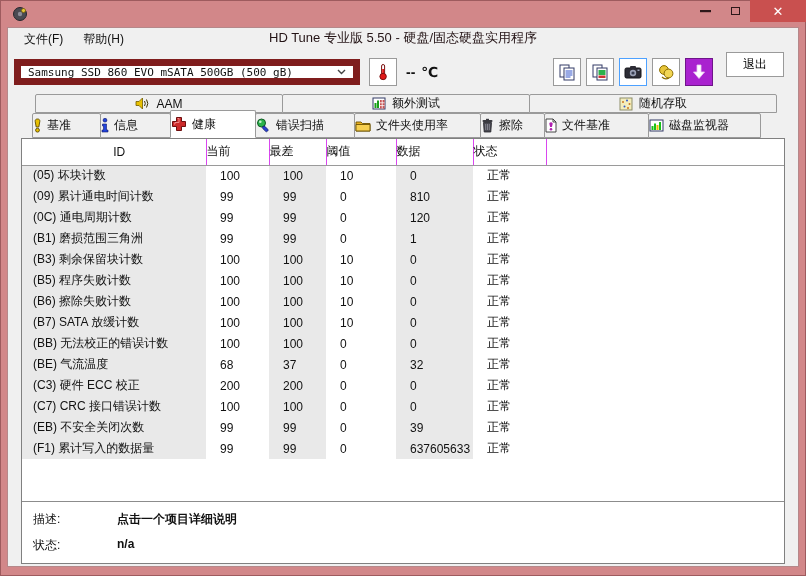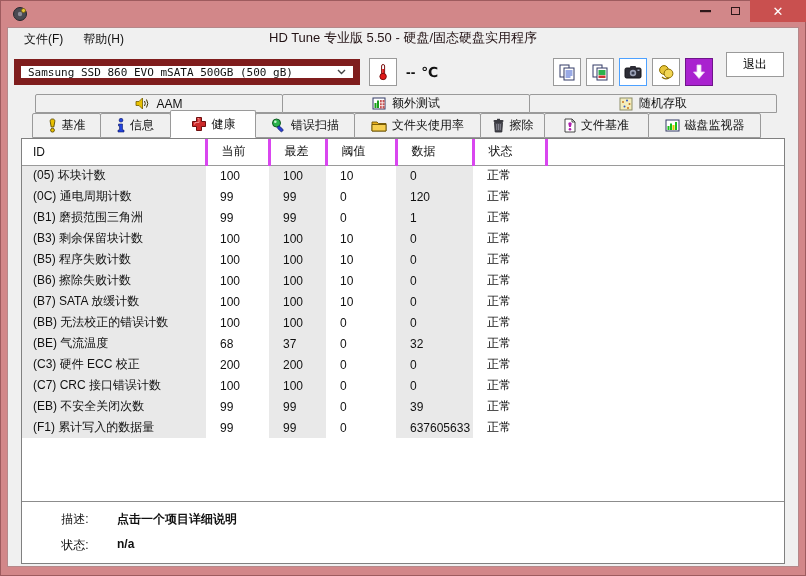--- a/index.html
+++ b/index.html
@@ -33,38 +33,38 @@
   .tool-btn.active { border:1px solid #4da1ff; }
   .tool-btn.purple { background:#a922cf; border:1px solid #6e1589; }
   .exit-btn { width:58px; height:25px; background:#fff; border:1px solid #9a9a9a; margin:0 14px 16px 13px; font-size:12px; font-family:inherit; }
 
   
   .tabs-top { height:19px; display:flex; padding:0 21px 0 27px; }
   .tab-wide { flex:1; display:flex; align-items:center; justify-content:center; gap:6px; background:#f0f0f0; border:1px solid #9a9a9a; border-radius:2px 2px 0 0; margin-left:-1px; font-size:12px; }
   .tab-wide:first-child { margin-left:0; }
 
   .tabs-main { height:25px; display:flex; padding-left:25px; position:relative; }
-  .tab { display:flex; align-items:center; justify-content:center; gap:5px; background:#f0f0f0; border:1px solid #9a9a9a; border-radius:2px 2px 0 0; margin-left:-1px; font-size:12px; height:25px; }
+  .tab { display:flex; align-items:center; justify-content:flex-start; gap:5px; background:#f0f0f0; border:1px solid #9a9a9a; border-radius:2px 2px 0 0; margin-left:-1px; font-size:12px; height:25px; }
   .tab.active { background:#fff; height:28px; margin-top:-3px; border-bottom:1px solid #fff; position:relative; z-index:3; }
   .w-t0{width:69px}.w-t1{width:71px}.w-t2{width:86px}.w-t3{width:100px}.w-t4{width:127px}.w-t5{width:65px}.w-t6{width:105px}.w-t7{width:113px}
 
   
   .page { margin:0 13px; height:426px; background:#fff; border:1px solid #808080; position:relative; z-index:2; display:flex; flex-direction:column; }
   .grid-area { height:367px; border-bottom:1px solid #8c8c8c; overflow:hidden; }
   table { width:100%; border-collapse:collapse; table-layout:fixed; }
   col.c0{width:184px} col.c1{width:63px} col.c2{width:57px} col.c3{width:70px} col.c4{width:77px} col.c5{width:73px} col.c6{width:auto}
-  th { height:26px; font-weight:normal; text-align:left; padding-left:14px; border-bottom:1px solid #9a9a9a; border-left:3px solid #d946ef; background:#fff; font-size:12px; }
-  th:first-child { border-left:none; padding-left:11px; }
+  th { height:26px; font-weight:normal; text-align:left; border-bottom:1px solid #9a9a9a; border-left:1px solid #d946ef; background:#fff; font-size:12px; }
+  th:first-child { border-left:none; padding-left:11px;text-align:center; }
   td { height:21px; padding-left:14px; font-size:12px; white-space:nowrap; overflow:hidden; }
   td.g { background:#e9e9e9; }
   td:first-child { padding-left:11px; }
 
   .footer { padding:9px 0 0 11px; }
   .foot-row { display:flex; margin-bottom:9px; }
-  .foot-label { width:84px;text-align:center; }
+  .foot-label { width:84px; }
   .foot-value { font-weight:bold; }
 
   svg { display:block; }
 </style>
 </head>
 <body>
 
 <div class="window">
 
   <div class="titlebar">
@@ -323,20 +323,29 @@
               <tr>
           <td class="g">(05) 坏块计数</td>
           <td>100</td>
           <td class="g">100</td>
           <td>10</td>
           <td class="g">0</td>
           <td>正常</td>
           <td></td>
         </tr>
               <tr>
+          <td class="g">(09) 累计通电时间计数</td>
+          <td>99</td>
+          <td class="g">99</td>
+          <td>0</td>
+          <td class="g">810</td>
+          <td>正常</td>
+          <td></td>
+        </tr>
+              <tr>
           <td class="g">(0C) 通电周期计数</td>
           <td>99</td>
           <td class="g">99</td>
           <td>0</td>
           <td class="g">120</td>
           <td>正常</td>
           <td></td>
         </tr>
               <tr>
           <td class="g">(B1) 磨损范围三角洲</td>

